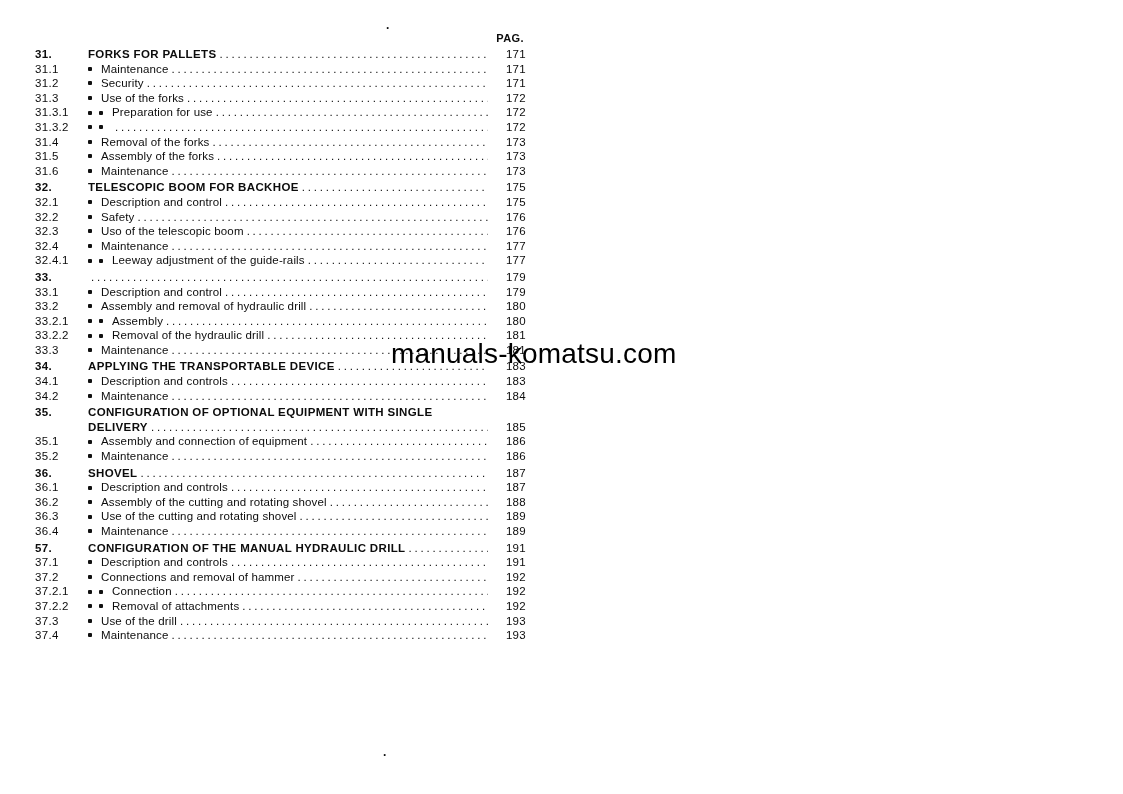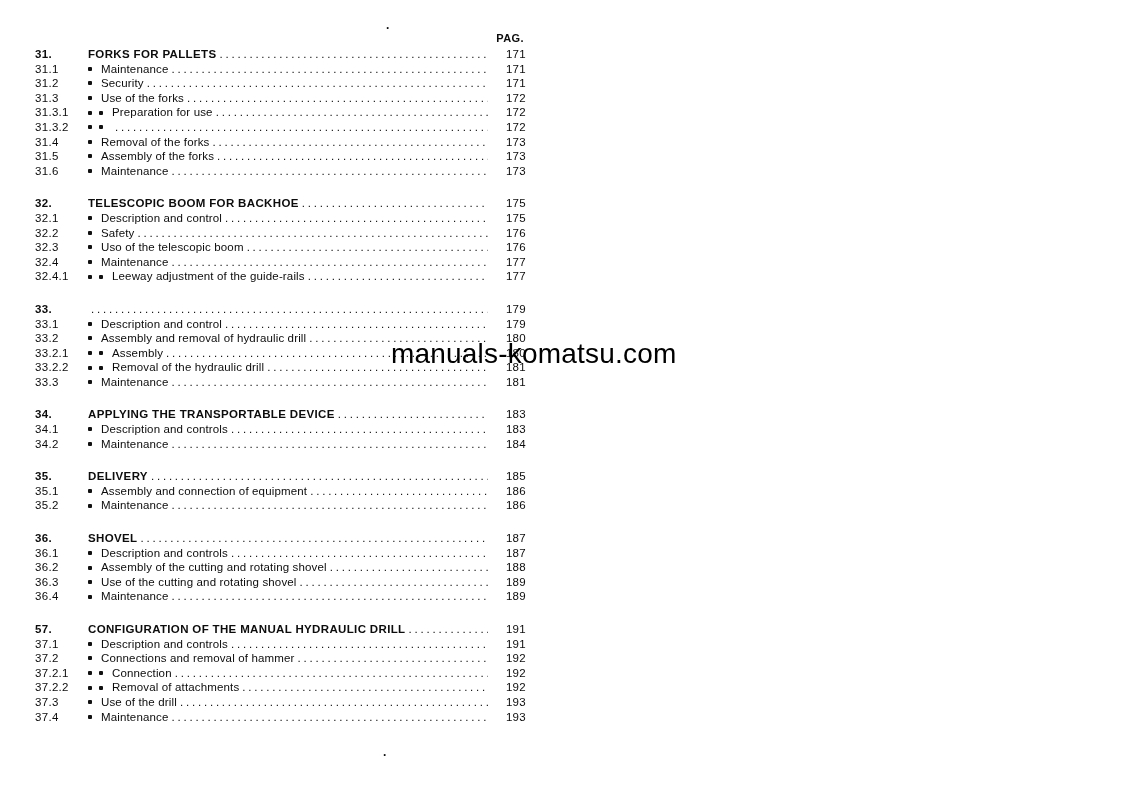--- a/index.html
+++ b/index.html
@@ -32,21 +32,21 @@
   }
   .toc {
     position: absolute;
     left: 35px;
     top: 47px;
     width: 491px;
     font-size: 11.5px;
     line-height: 14.6px;
   }
   .row { display: flex; }
-  .row.section-gap { margin-top: 18px; }
+  .row.section-gap { margin-top: 2px; }
   .num {
     width: 53px;
     flex: 0 0 53px;
     letter-spacing: 0.3px;
   }
   .row-body { flex: 1; display: flex; flex-direction: column; min-width: 0; }
   .line { display: flex; align-items: baseline; min-width: 0; }
   .bullets {
     align-self: center;
     display: flex;
@@ -426,20 +426,25 @@
         <span class="title">Maintenance</span>
         <span class="leader">....................................................................................................................................................................................</span>
         <span class="page-num">184</span>
       </span>
     </span>
   </div>
 
   <div class="row lvl0 section-gap">
     <span class="num">35.</span>
     <span class="row-body">
+      <span class="line line1">
+
+        <span class="title">CONFIGURATION OF OPTIONAL EQUIPMENT WITH SINGLE</span>
+
+      </span>
     <span class="line line2">
             <span class="title">DELIVERY</span>
             <span class="leader">....................................................................................................................................................................................</span>
             <span class="page-num">185</span>
           </span>
         </span>
   </div>
 
   <div class="row lvl1">
     <span class="num">35.1</span>

